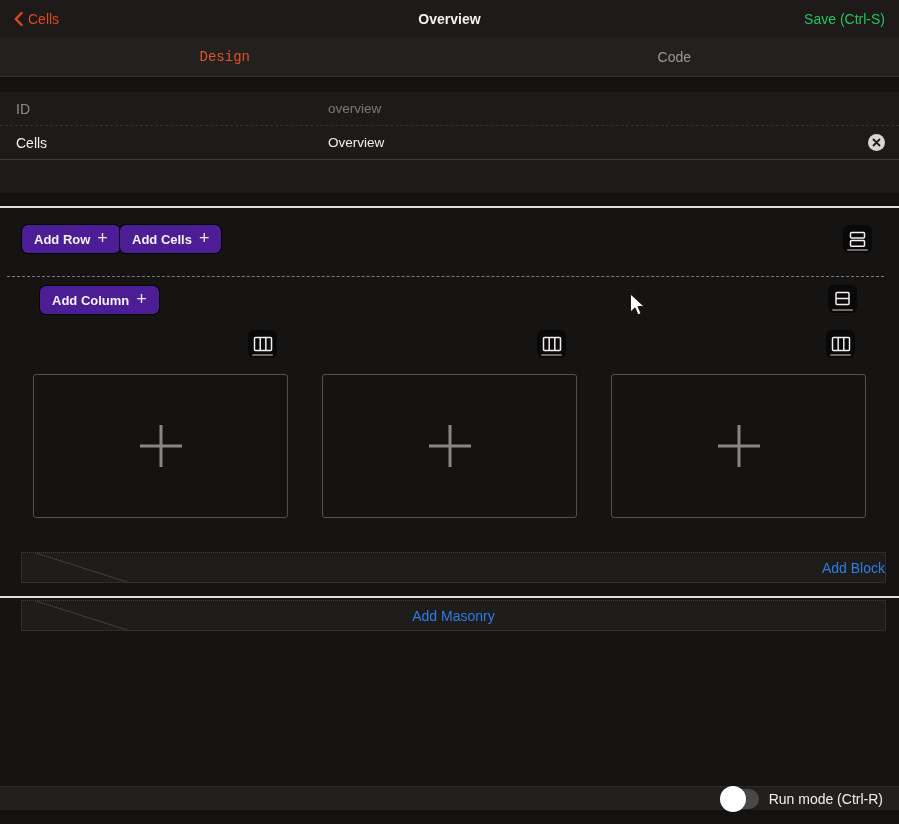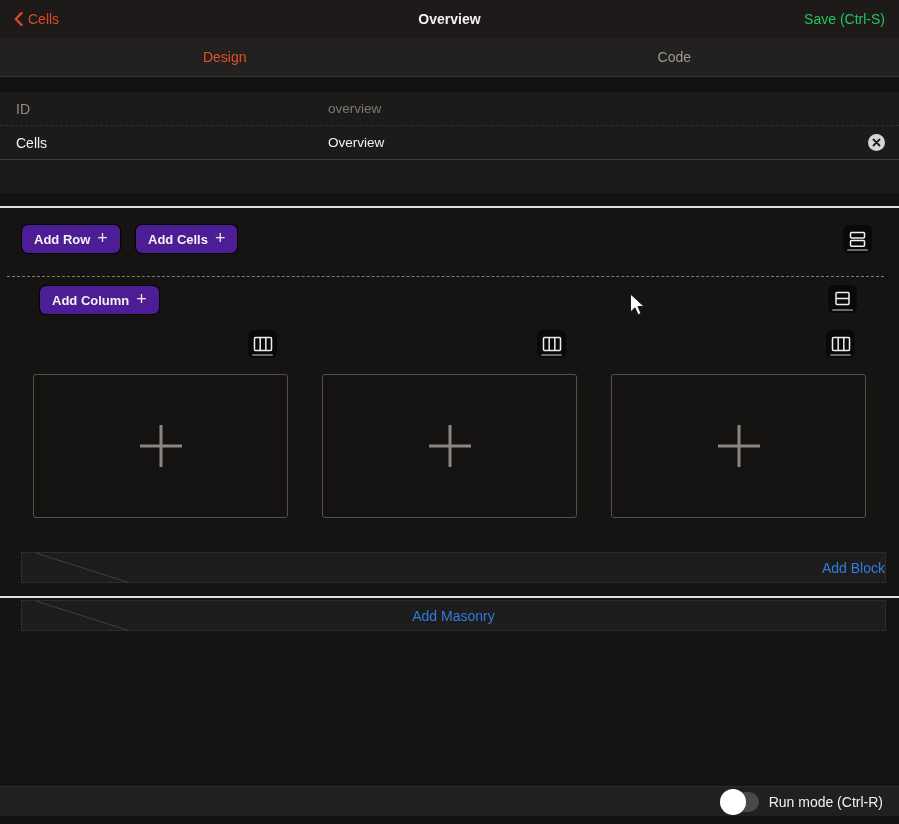--- a/index.html
+++ b/index.html
@@ -21,21 +21,21 @@
     position:absolute; left:0; right:0; text-align:center;
     color:#f4f2f0; font-size:14px; font-weight:bold; pointer-events:none;
   }
   .save-btn { margin-left:auto; color:#22c55e; font-size:14px; cursor:pointer; position:relative; z-index:2; }
   
   .tabbar {
     position:absolute; top:38px; left:0; width:899px; height:39px;
     background:#232120; display:flex; border-bottom:1px solid #363432;
   }
   .tab { flex:1; display:flex; align-items:center; justify-content:center; font-size:14px; cursor:pointer; }
-  .tab.active { color:#e35127; }
+  .tab.active { color:#e35127;font-family:Liberation Mono, monospace; }
   .tab.inactive { color:#9c9996; }
   
   .form-section {
     position:absolute; top:92px; left:0; width:899px; height:101px;
     background:#1d1b1a;
   }
   .form-row { position:absolute; left:0; width:899px; height:34px; display:flex; align-items:center; }
   .form-row .f-label { position:absolute; left:16px; font-size:14px; }
   .form-row .f-value { position:absolute; left:328px; font-size:13.5px; }
   .row-id { top:0; border-bottom:1px dashed #33312f; }
@@ -57,21 +57,21 @@
   
   .canvas { position:absolute; top:208px; left:0; width:899px; height:578px; background:#161412; }
   .blk-btn {
     position:absolute; height:28px; background:#4c1d95; border-radius:6px;
     display:flex; align-items:center; padding:0 12px; gap:7px;
     color:#f4f2f0; font-size:13px; font-weight:bold; cursor:pointer;
     box-shadow:0 0 0 1px #000;
   }
   .blk-btn .plus { font-weight:400; font-size:18px; color:#e8e6e4; line-height:1; margin-top:-2px; }
   .btn-add-row    { left:22px;  top:17px; }
-  .btn-add-cells  { left:136px; top:17px; }
+  .btn-add-cells  { left:120px; top:17px; }
   .btn-add-column { left:40px;  top:78px; }
   .icon-btn {
     position:absolute; width:29px; height:28px; background:#0a0909; border-radius:6px;
     display:flex; align-items:center; justify-content:center; cursor:pointer;
   }
   .icon-underline { position:absolute; left:4px; right:4px; bottom:2px; height:2px; background:#6e6b67; border-radius:1px; }
   .ib-rows    { left:843px; top:17px;  }
   .ib-split   { left:828px; top:77px;  }
   .ib-cols-1  { left:248px; top:122px; }
   .ib-cols-2  { left:537px; top:122px; }
@@ -92,21 +92,21 @@
     position:absolute; left:21px; width:865px; height:31px;
     background:#1f1d1c; border:1px dotted #3e3c39;
     display:flex; align-items:center; justify-content:center;
     color:#2e7de2; font-size:14px; cursor:pointer; overflow:hidden;
   }
   .bar-block   { top:344px;justify-content:flex-end; }
   .bar-masonry { top:392px;align-items:center; }
   .bar-diag { position:absolute; left:0; top:0; }
   
   .statusbar {
-    position:absolute; top:786px; left:0; width:899px; height:30px;
+    position:absolute; top:786px; left:0; width:899px; height:24px;
     background:#21201f; border-top:1px solid #2c2a28;
     display:flex; align-items:center; justify-content:flex-end; padding-right:16px; gap:10px;padding-left:42px;
   }
   .toggle { position:relative; width:39px; height:26px; cursor:pointer; }
   .toggle .track { position:absolute; left:0; top:3px; width:39px; height:20px; border-radius:10px; background:#4a4846; }
   .toggle .knob  { position:absolute; left:0; top:0; width:26px; height:26px; border-radius:50%; background:#ffffff; }
   .runmode-label { color:#f2f0ee; font-size:14px; }
   
   .mouse-cursor { position:absolute; left:629px; top:293px; z-index:50; pointer-events:none; }
 </style>

